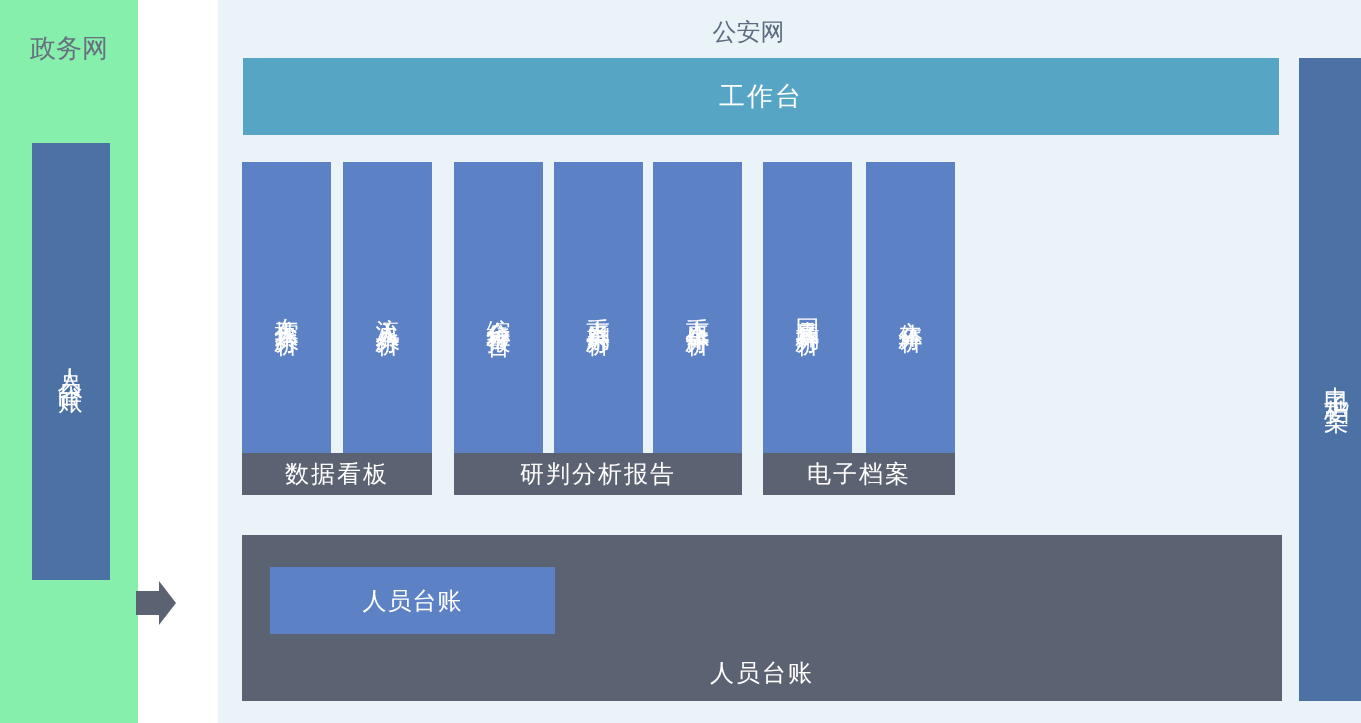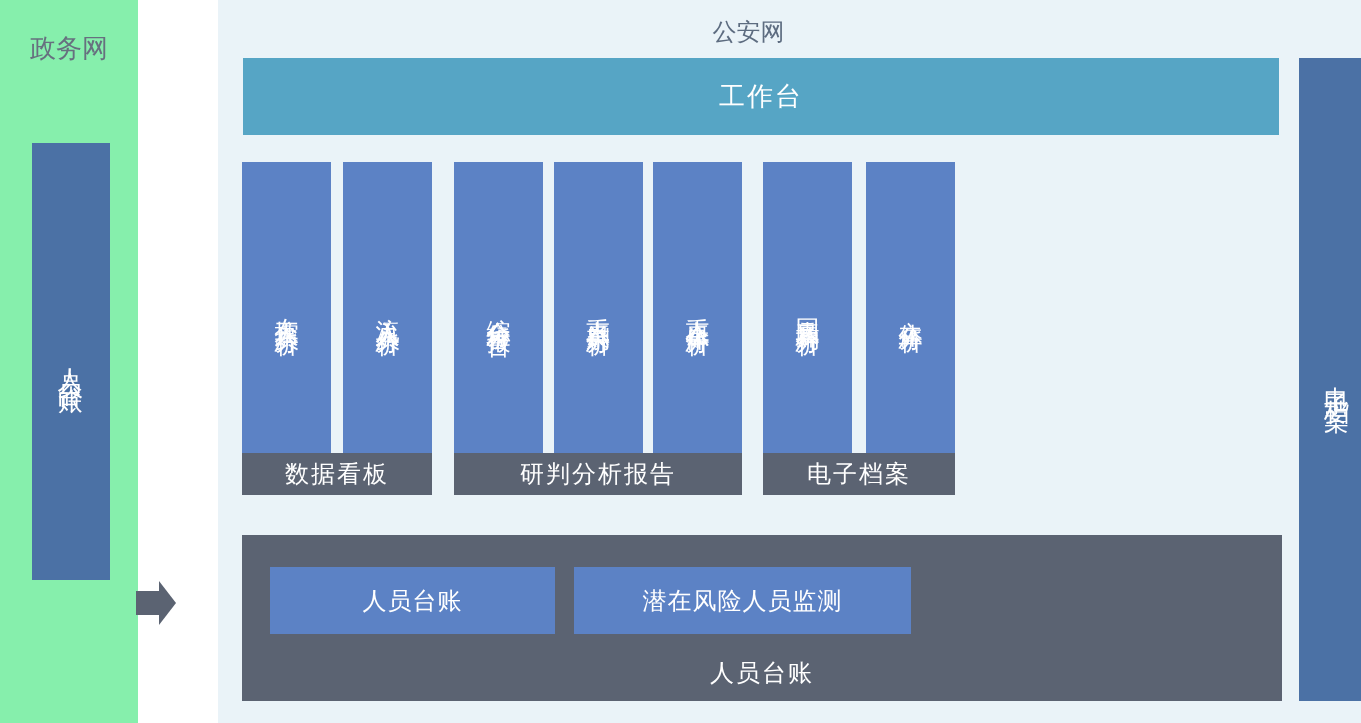--- a/index.html
+++ b/index.html
@@ -232,21 +232,20 @@
         <div class="vbar">
           <span class="vtext vtext-bar">立体分析</span>
         </div>
       </div>
       <div class="gfooter">电子档案</div>
     </div>
 
 
     <div class="bottom-box">
       <div class="bbtn b1">人员台账</div>
-      <div class="bbtn b2">潜在风险人员监测</div>
       <div class="bbox-label">人员台账</div>
     </div>
 
     <div class="right-vbar">
       <span class="vtext vtext-side">电子档案</span>
     </div>
   </div>
 
 </div>
 

